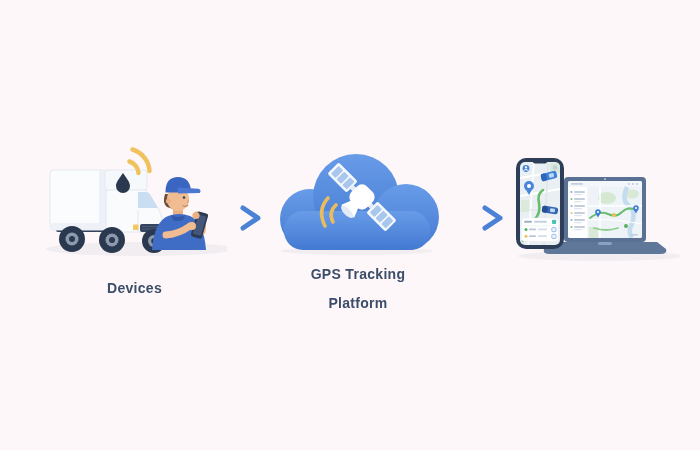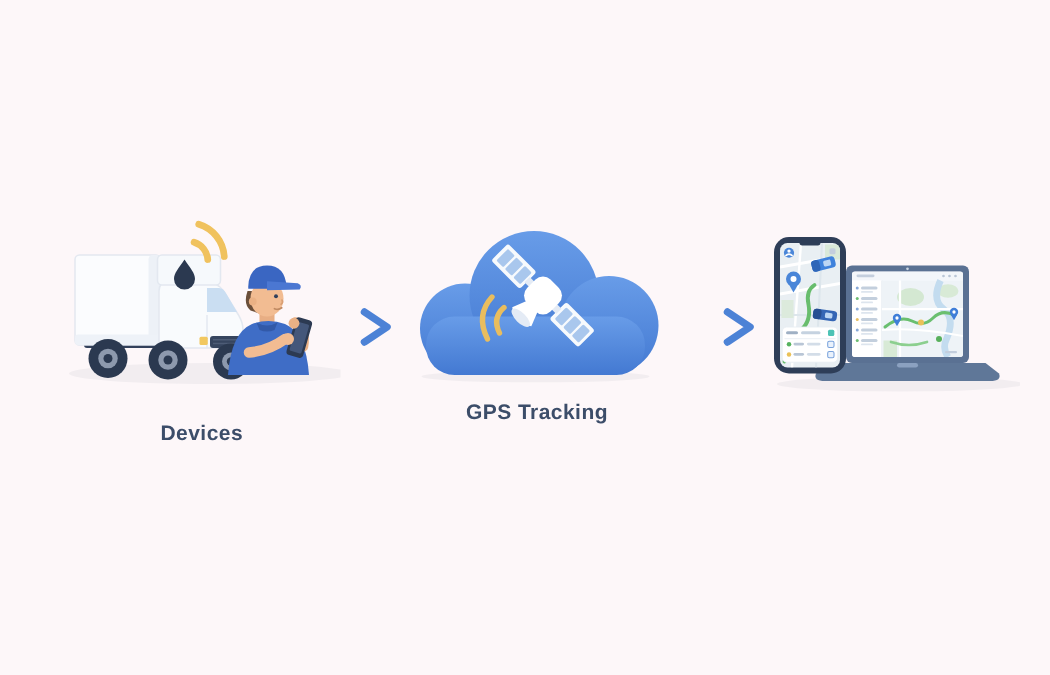--- a/index.html
+++ b/index.html
@@ -293,16 +293,17 @@
         </g>
         <rect x="23" y="12" width="14" height="3.6" rx="1.8" fill="#2e3e58"></rect>
       </g>
     </svg>
   </div>
 
   <div class="node-label" style="left:42px;top:274px;width:185px;">Devices</div>
 
   <div class="node-label" style="left:262px;top:260px;width:192px;">
     <div>GPS Tracking</div>
+    <div>Platform</div>
   </div>
 
 
 </div>
 
 </body></html>

